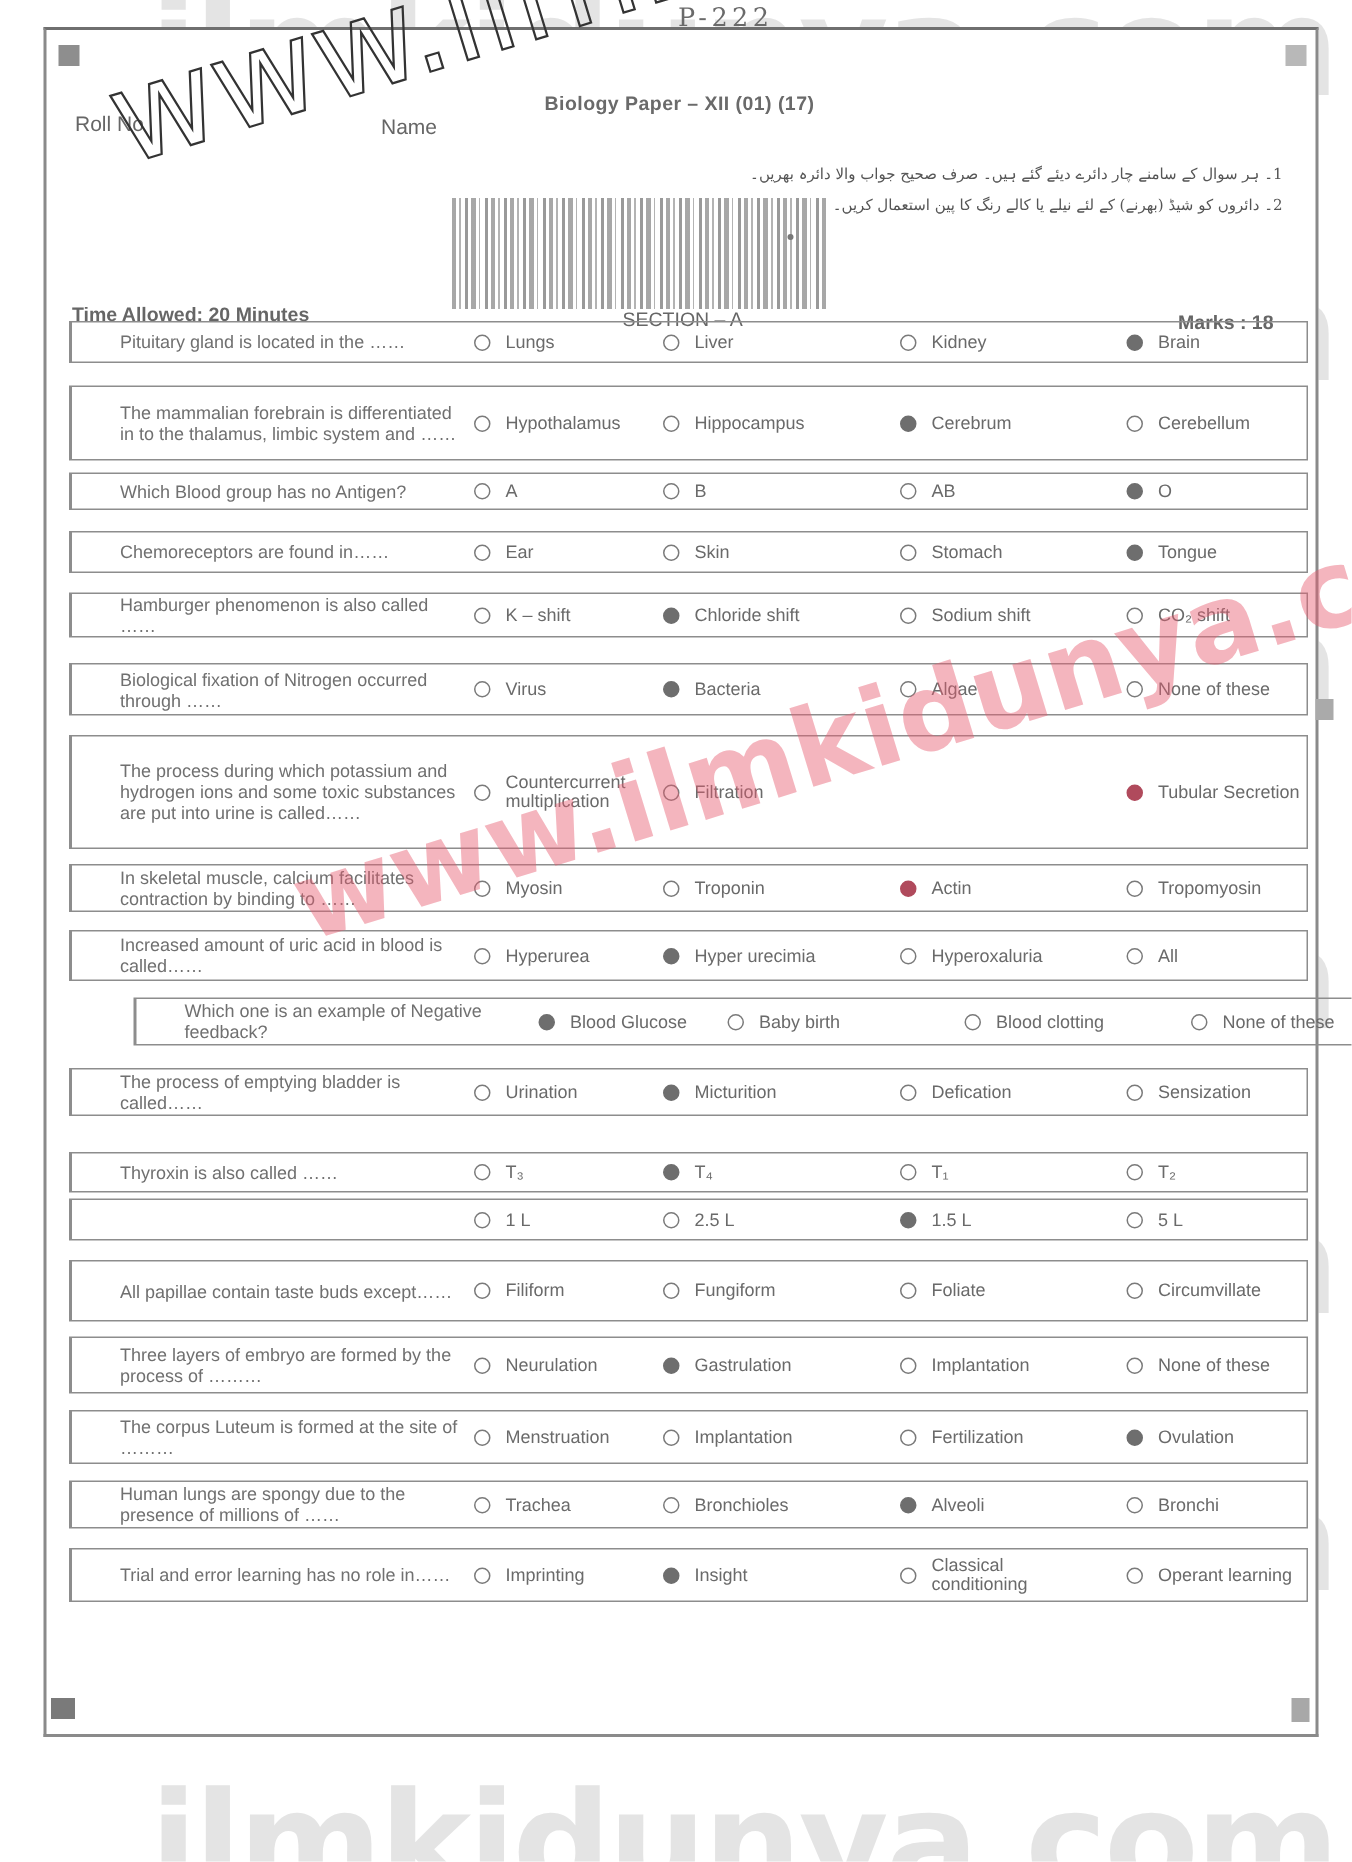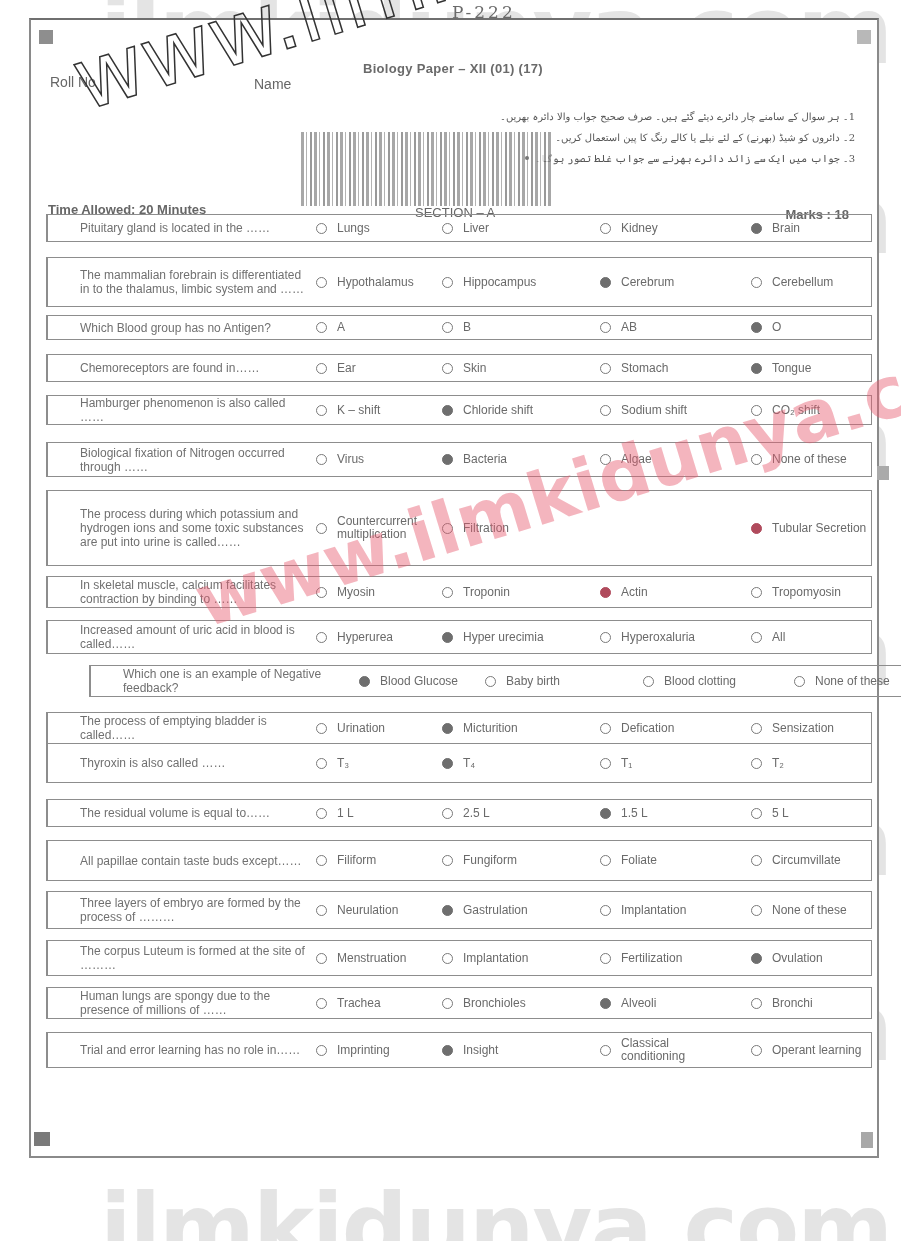--- a/index.html
+++ b/index.html
@@ -67,21 +67,20 @@
   <div class="corner-mark corner-br"></div>
   <div class="side-mark"></div>
 
   <div class="roll">Roll No</div>
   <div class="name">Name</div>
   <div class="paper-title">Biology Paper – XII (01) (17)</div>
 
   <div class="instructions">
     <div>1۔ ہر سوال کے سامنے چار دائرے دیئے گئے ہیں۔ صرف صحیح جواب والا دائرہ بھریں۔</div>
     <div>2۔ دائروں کو شیڈ (بھرنے) کے لئے نیلے یا کالے رنگ کا پین استعمال کریں۔</div>
-    <div>3۔ جواب میں ایک سے زائد دائرے بھرنے سے جواب غلط تصور ہوگا۔</div>
   </div>
 
   <div class="barcode"></div>
   <div class="barcode-dot"></div>
 
   <div class="time">Time Allowed: 20 Minutes</div>
   <div class="section">SECTION – A</div>
   <div class="marks">Marks : 18</div>
 
   <div id="questions">
@@ -283,41 +282,40 @@
         </div>
         <div class="opt o3">
           <span class="radio"></span>
           <span>Defication</span>
         </div>
         <div class="opt o4">
           <span class="radio"></span>
           <span>Sensization</span>
         </div>
       </div>
-      <div class="q-row" style="top: 723px; height: 40px;">
+      <div class="q-row" style="top: 748px; height: 27px;">
         <div class="q-text">Thyroxin is also called ……</div>
         <div class="opt o1">
           <span class="radio"></span>
           <span>T₃</span>
         </div>
         <div class="opt o2">
           <span class="radio filled"></span>
           <span>T₄</span>
         </div>
         <div class="opt o3">
           <span class="radio"></span>
           <span>T₁</span>
         </div>
         <div class="opt o4">
           <span class="radio"></span>
           <span>T₂</span>
         </div>
       </div>
       <div class="q-row" style="top: 779px; height: 28px;">
-        <div class="q-text">The residual volume is equal to……</div>
         <div class="opt o1">
           <span class="radio"></span>
           <span>1 L</span>
         </div>
         <div class="opt o2">
           <span class="radio"></span>
           <span>2.5 L</span>
         </div>
         <div class="opt o3">
           <span class="radio filled"></span>

